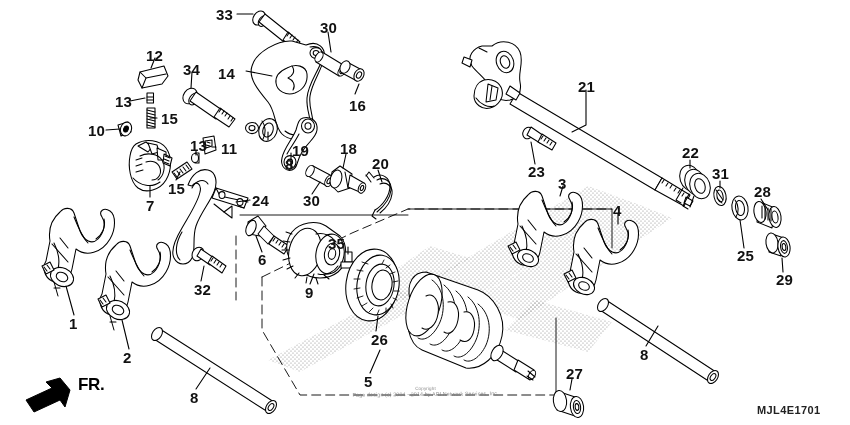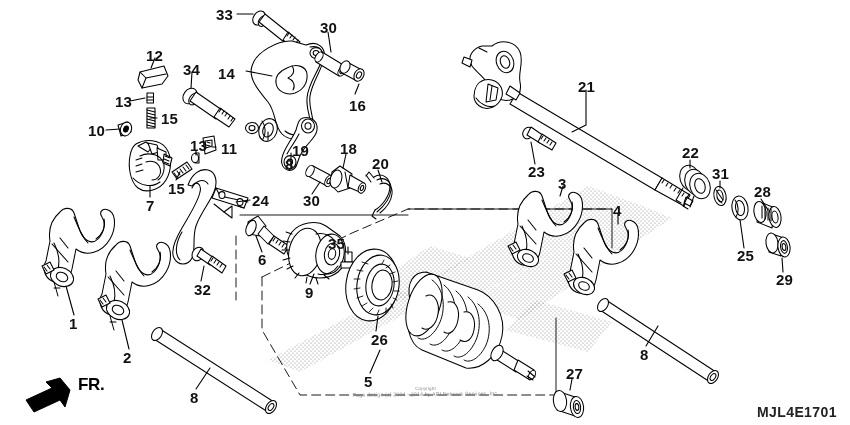--- a/index.html
+++ b/index.html
@@ -14,21 +14,21 @@
   .callout{
     position:absolute;font-weight:bold;font-size:15px;line-height:15px;
     color:#111;letter-spacing:.2px;white-space:nowrap;
     font-family:"Liberation Sans", sans-serif;
   }
   .fr-label{
     position:absolute;font-weight:bold;font-size:17px;color:#000;
     font-family:"Liberation Sans", sans-serif;letter-spacing:-.3px;
   }
   .diagram-code{
-    position:absolute;font-weight:bold;font-size:14px;color:#222;
+    position:absolute;font-weight:bold;font-size:11px;color:#222;
     letter-spacing:.4px;font-family:"Liberation Sans", sans-serif;
   }
   .watermark{
     position:absolute;font-size:5.4px;color:#777;white-space:nowrap;
     font-family:"Liberation Sans", sans-serif;text-align:center;
     transform:rotate(-0.6deg);opacity:.85;
   }
   .watermark .wline1{display:block;font-size:4.6px;letter-spacing:.1px;}
   .watermark .wline2{display:block;font-size:5.4px;letter-spacing:.1px;}
 </style>

